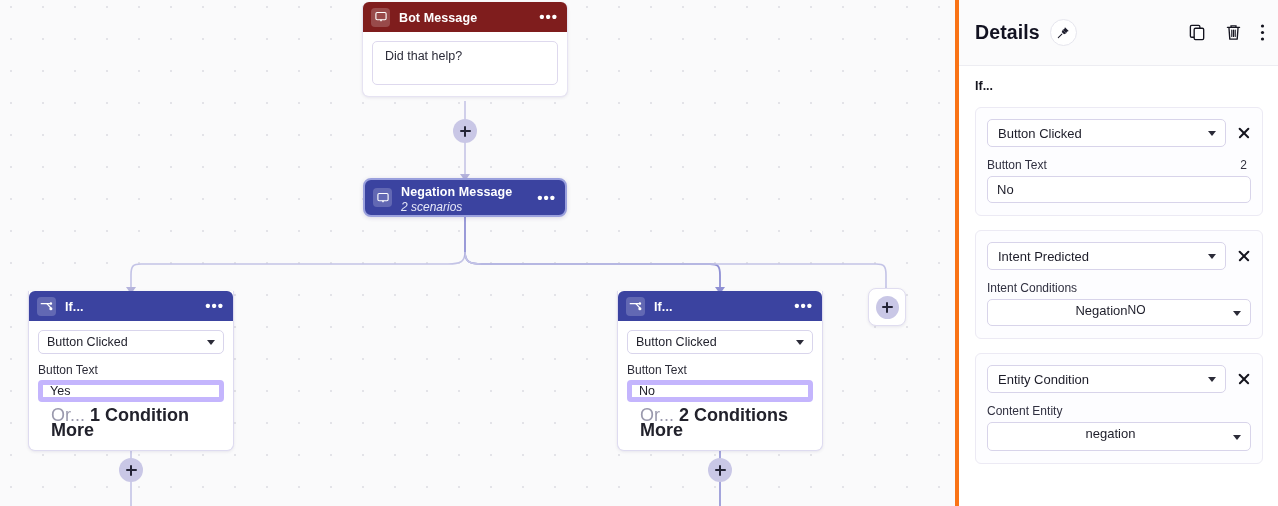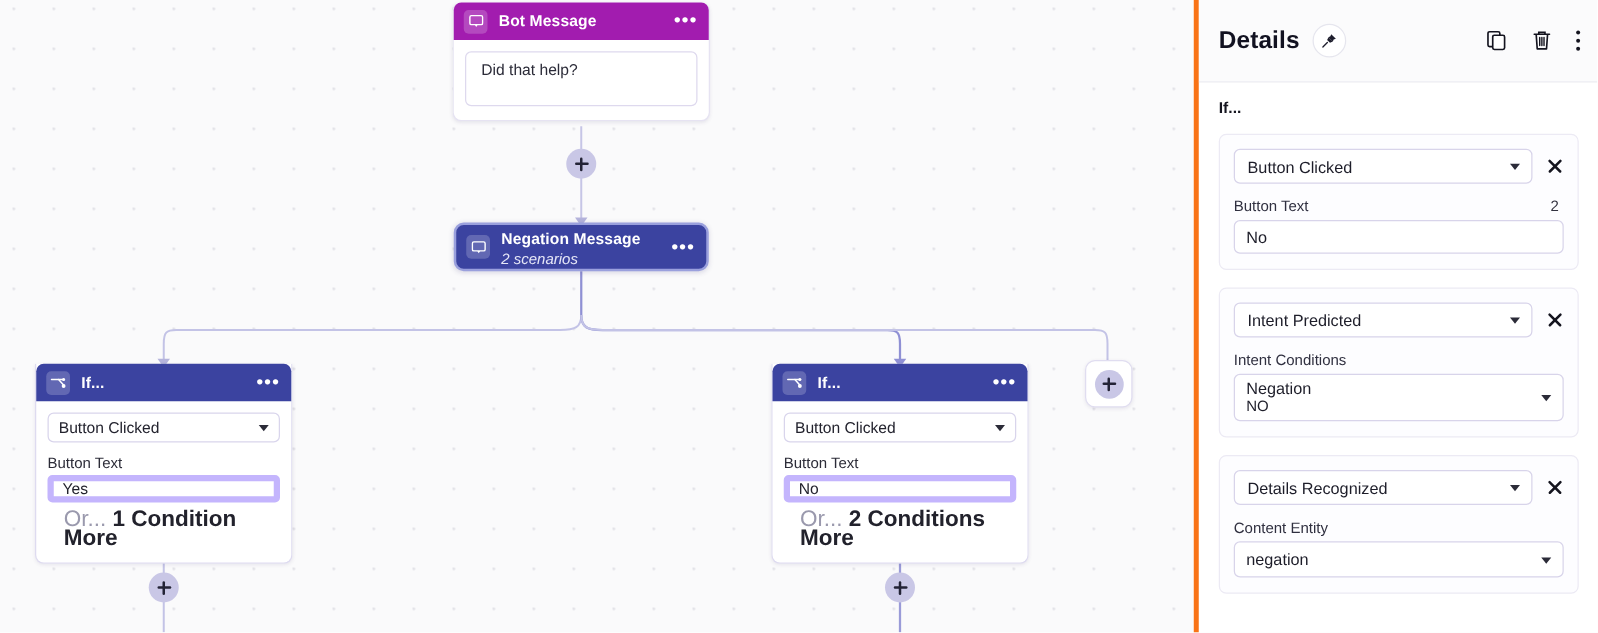--- a/index.html
+++ b/index.html
@@ -54,21 +54,21 @@
   }
 
   
   #node-bot {
     left: 362px; top: 2px; width: 206px;
     background: #ffffff;
     border: 1px solid #e6e3f2;
     border-top: none;
     box-shadow: 0 1px 3px rgba(60,50,110,.10);
   }
-  #node-bot .node-head { background: #a21caf; }
+  #node-bot .node-head { background: #7f1d1d; }
   #node-bot .body { padding: 9px 9px 11px 9px; }
   .msg-box {
     border: 1px solid #ded9ee; border-radius: 5px;
     background: #ffffff; min-height: 44px;
     padding: 7px 12px; box-sizing: border-box;
     font-size: 12.5px; color: #2b2b38; line-height: 15px;
   }
 
   
   #node-visitor {
@@ -203,21 +203,21 @@
   .sub-count { margin-left: auto; font-size: 12px; color: #32323f; padding-right: 4px; }
 
   .cond-input {
     border: 1px solid #d8d4ea; border-radius: 5px; background: #ffffff;
     height: 27px; display: flex; align-items: center; padding: 0 9px;
     box-sizing: border-box; font-size: 13px; color: #1d1d29;
   }
   .cond-select2 {
     position: relative; border: 1px solid #d8d4ea; border-radius: 5px;
     background: #ffffff; min-height: 27px;
-    display: flex; flex-direction: column; justify-content: center;
+    display: flex; justify-content: center;
     padding: 3px 26px 3px 9px; box-sizing: border-box; cursor: pointer;
   }
   .cond-select2 .l1 { font-size: 13px; color: #1d1d29; line-height: 15px; }
   .cond-select2 .l2 { font-size: 12px; color: #1d1d29; line-height: 15px; }
   .caret-sm {
     position: absolute; right: 9px; top: 50%;
     width: 0; height: 0; margin-top: -2px;
     border-left: 4.5px solid transparent;
     border-right: 4.5px solid transparent;
     border-top: 5px solid #2b2b38;
@@ -422,21 +422,21 @@
         <div class="cond-select2">
           <span class="l1">Negation</span>
           <span class="l2">NO</span>
           <span class="caret-sm"></span>
         </div>
       </div>
 
       <div class="cond-block">
         <div class="cond-row1">
           <span class="cond-select">
-            <span>Details Recognized</span>
+            <span>Entity Condition</span>
             <span class="caret-sm"></span>
           </span>
           <span class="cond-x"></span>
         </div>
         <div class="sub-label-row">
           <span class="sub-label">Content Entity</span>
         </div>
         <div class="cond-select2" style="min-height:29px;">
           <span class="l1">negation</span>
           <span class="caret-sm"></span>

